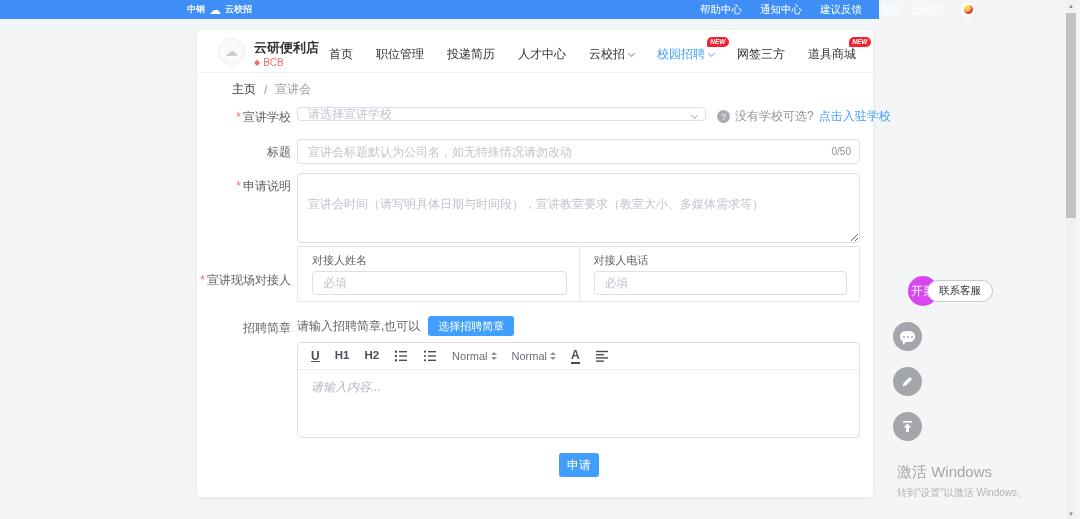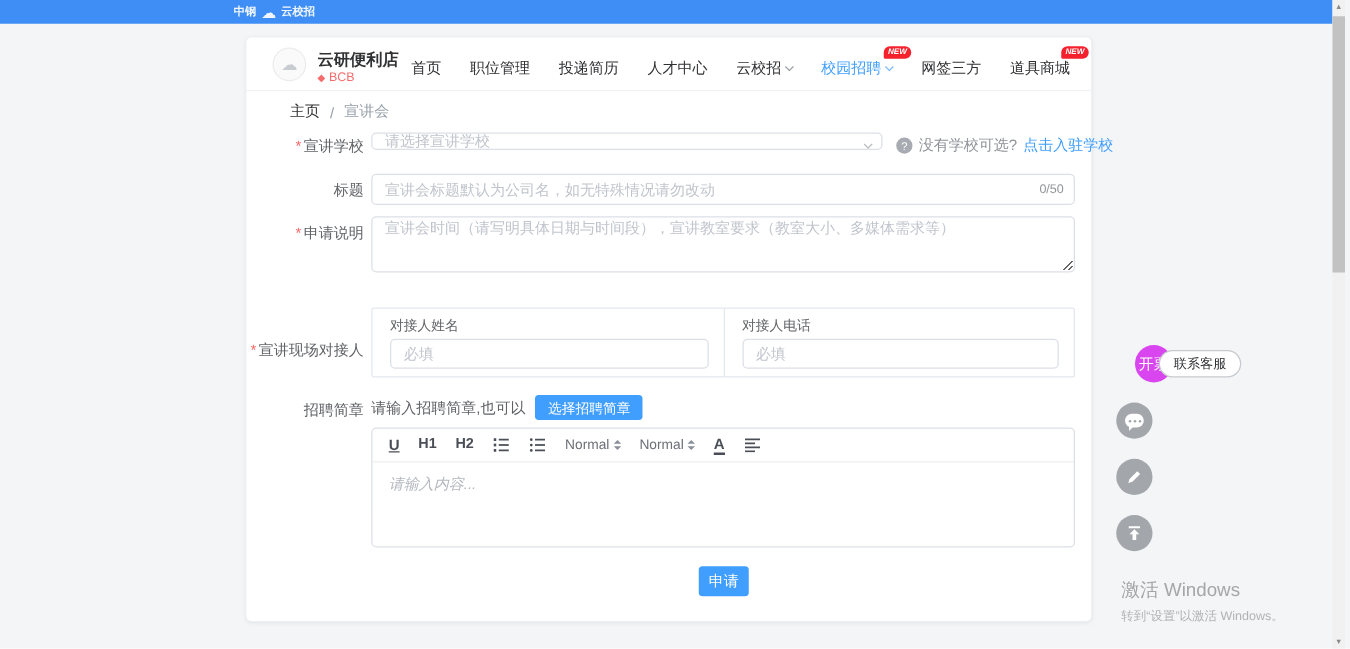--- a/index.html
+++ b/index.html
@@ -1,21 +1,21 @@
 <!DOCTYPE html>
 <html><head>
 <meta charset="utf-8">
 <style>
 *{box-sizing:border-box;margin:0;padding:0}
 html,body{background:#fff}
 body{font-family:"Liberation Sans","DejaVu Sans",sans-serif}
 .page{position:relative;width:1080px;height:519px;background:#f4f5f7;overflow:hidden}
 
 
-.topbar{position:absolute;left:0;top:0;width:1066px;height:19px;background:#3e8ef5}
+.topbar{position:absolute;left:0;top:0;width:879px;height:19px;background:#3e8ef5}
 .logo{position:absolute;left:187px;top:0;height:19px;display:flex;align-items:center;gap:4px;color:#fff;font-size:9px;font-weight:bold;opacity:.92}
 .logo .cloud{font-size:12px;line-height:1}
 .topmenu{position:absolute;left:700px;top:0;height:19px;display:flex;align-items:center;gap:18px;color:#fff;font-size:10.5px}
 .topmenu .tm{cursor:pointer;white-space:nowrap}
 .avatar-sm{width:14px;height:14px;border-radius:50%;background:#fff;position:relative;cursor:pointer}
 .avatar-sm::after{content:"";position:absolute;inset:2.5px;border-radius:50%;background:radial-gradient(circle at 35% 30%,#ffd54d 0 30%,#e23c3c 60%)}
 
 
 .card{position:absolute;left:197px;top:30px;width:676px;height:467px;background:#fff;border-radius:4px;box-shadow:0 1px 4px rgba(0,0,0,.07)}
 .company-avatar{position:absolute;left:21px;top:8px;width:27px;height:27px;border-radius:50%;background:#fafafa;border:1px solid #ececec;display:flex;align-items:center;justify-content:center;color:#c9ccd1;font-size:13px}
@@ -40,21 +40,21 @@
 .txt-input{width:100%;height:100%;border:1px solid #dcdfe6;border-radius:4px;font-size:12px;color:#606266;padding:0 10px;outline:none;font-family:inherit;background:#fff}
 input::placeholder,textarea::placeholder{color:#c0c4cc}
 .select-wrap{position:absolute;top:74px;left:100px;width:409px;height:14px}
 .select-caret{position:absolute;right:9px;top:9px;width:5px;height:5px;border-right:1.3px solid #b6b9bf;border-bottom:1.3px solid #b6b9bf;transform:rotate(45deg);cursor:pointer}
 .school-help{position:absolute;left:520px;top:74px;height:25px;display:flex;align-items:center;gap:5px;font-size:12px;color:#909399;white-space:nowrap}
 .help-ico{width:13px;height:13px;border-radius:50%;background:#a8abb2;color:#fff;font-size:9px;display:flex;align-items:center;justify-content:center}
 .help-link{color:#409eff;cursor:pointer}
 .title-wrap{position:absolute;top:109px;left:100px;width:563px;height:25px}
 .title-wrap .txt-input{padding-right:60px}
 .counter{position:absolute;right:9px;top:7px;font-size:10px;color:#909399}
-.desc-area{position:absolute;top:143px;left:100px;width:563px;height:45px;border:1px solid #dcdfe6;border-radius:4px;font-size:12px;color:#606266;padding:0 10px;resize:vertical;outline:none;font-family:inherit}
+.desc-area{position:absolute;top:143px;left:100px;width:563px;height:70px;border:1px solid #dcdfe6;border-radius:4px;font-size:12px;color:#606266;padding:22px 10px;resize:vertical;outline:none;font-family:inherit}
 
 .contact-box{position:absolute;top:216px;left:100px;width:563px;height:56px;border:1px solid #e4e7ed;border-radius:2px;display:flex}
 .contact-cell{position:relative;width:50%;height:100%}
 .contact-cell+.contact-cell{border-left:1px solid #e4e7ed}
 .contact-cell .clabel{position:absolute;left:14px;top:6px;font-size:11px;color:#606266}
 .contact-cell .cinput{position:absolute;left:14px;right:12px;top:24px;height:24px}
 .contact-cell .cinput .txt-input{height:24px}
 
 .brochure-row{position:absolute;top:286px;left:100px;height:20px;display:flex;align-items:center;gap:8px}
 .brochure-hint{font-size:12px;color:#606266;white-space:nowrap}
@@ -100,20 +100,27 @@
 </head>
 <body>
 
 <div class="page">
 
   <div class="topbar">
     <div class="logo">
       <span>中钢</span>
       <span class="cloud">☁</span>
       <span>云校招</span>
+    </div>
+    <div class="topmenu">
+      <span class="tm">帮助中心</span>
+      <span class="tm">通知中心</span>
+      <span class="tm">建议反馈</span>
+      <span class="tm">您好，云校招</span>
+      <span class="avatar-sm"></span>
     </div>
   </div>
 
   <div class="card">
     <div class="company-avatar">
         <span>☁</span>
       </div>
     <div class="company-name">云研便利店</div>
     <div class="company-badge">
       <span class="dmd">◆</span>

